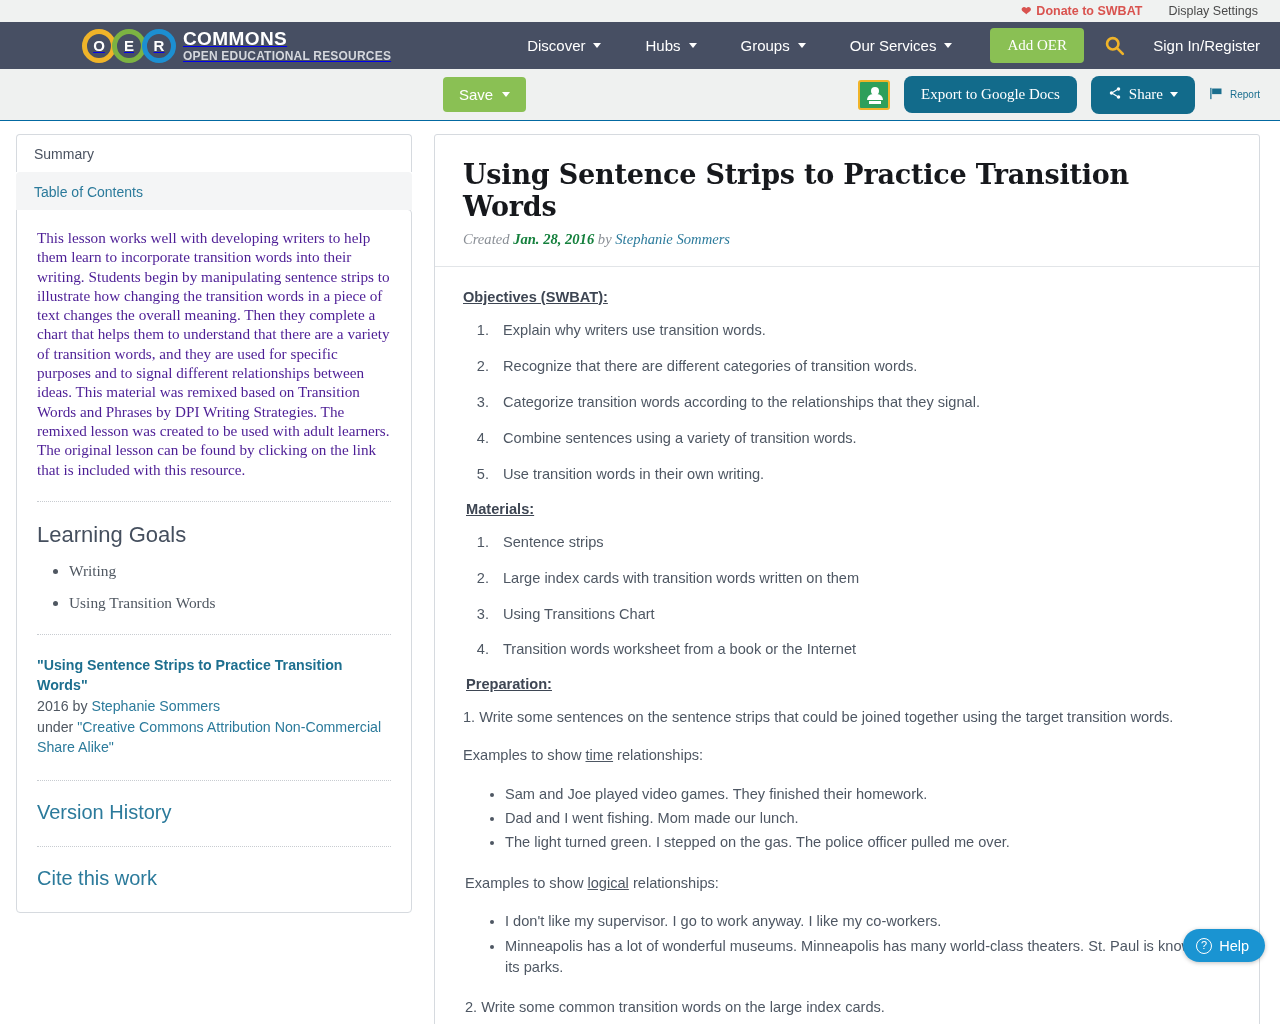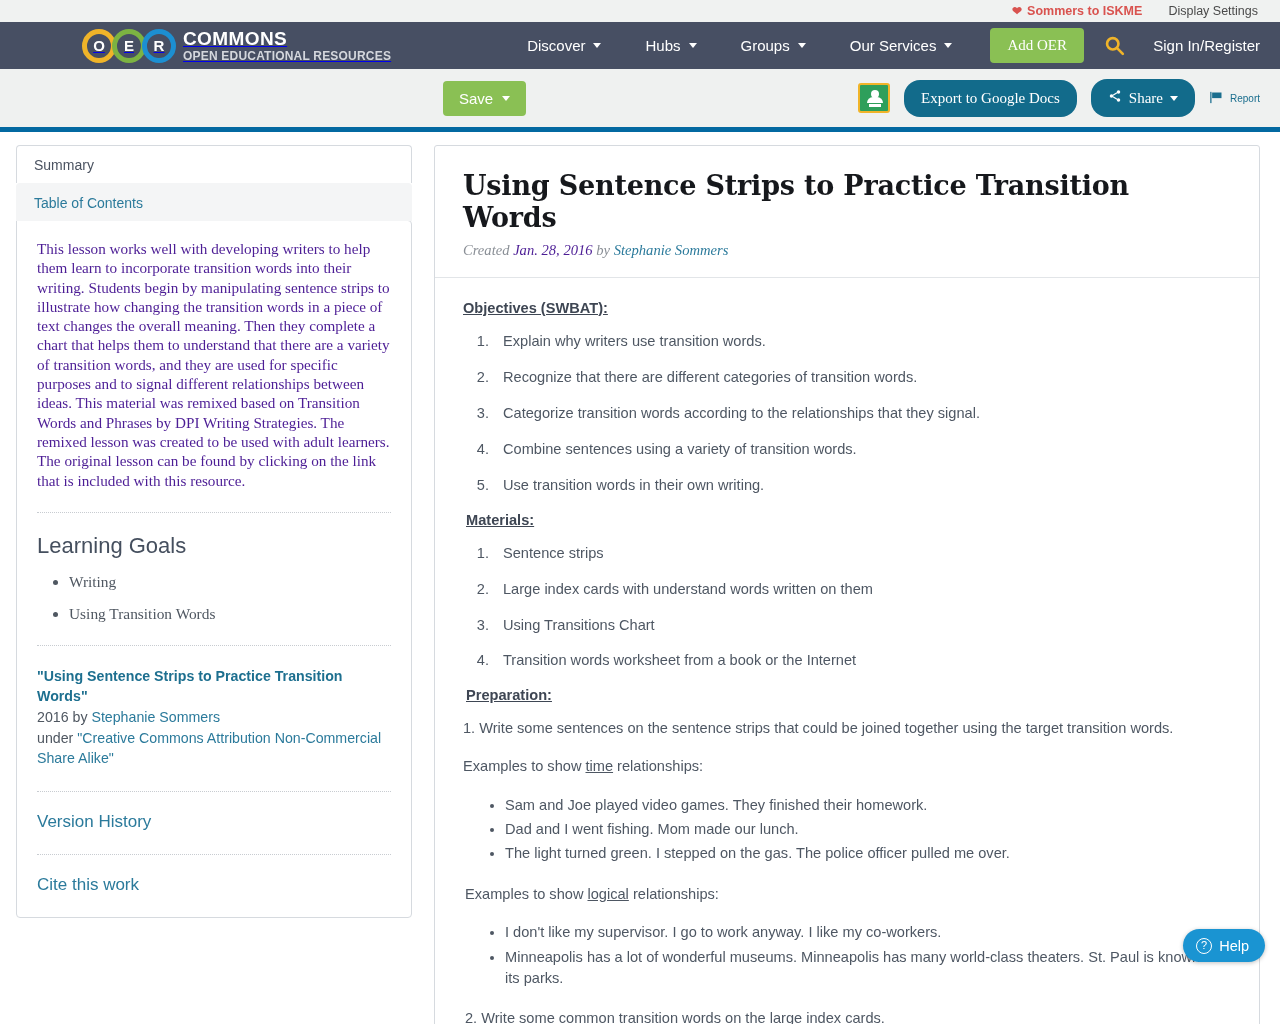--- a/index.html
+++ b/index.html
@@ -103,23 +103,23 @@
   }
   .search-icon-btn {
     cursor:pointer; display:flex; align-items:center;
   }
   .signin-link {
     color:#ffffff; font-size:15px; text-decoration:none; white-space:nowrap;
   }
 
   
   .action-bar {
-    height:63px;
+    height:52px;
     background:#eff1f0;
-    border-bottom:5px solid #0369a1;
+    border-bottom:1px solid #0369a1;
     display:flex;
     align-items:center;
     position:relative;
   }
   .save-btn {
     background:#8ac054;
     color:#ffffff;
     border:none; border-radius:4px;
     font-size:15px;
     padding:9px 16px;
@@ -149,21 +149,21 @@
     width:16px;height:6px;border-radius:7px 7px 0 0;
     background:#ffffff;position:absolute;top:12px;left:7px;
   }
   .gclass-icon .gc-bar {
     width:12px;height:3px;background:#ffffff;
     position:absolute;bottom:4px;left:9px;
   }
   .btn-teal {
     background:#126b8b;
     color:#ffffff;
-    border:none; border-radius:16px;
+    border:none; border-radius:8px;
     font-size:15px;
     padding:10px 17px;
     cursor:pointer;
     font-family:"Liberation Serif", serif;
     display:flex;align-items:center;gap:7px;
     white-space:nowrap;
   }
   .report-link {
     color:#1a6e8e; font-size:10px; text-decoration:none;
     display:flex; align-items:center; gap:6px; white-space:nowrap;
@@ -232,21 +232,21 @@
     color:#4f5761;
   }
   .goal-list li { margin-bottom:14px; }
   .attr-title {
     color:#1d6f8f; font-weight:bold; font-size:14.2px;
     line-height:1.45; text-decoration:none; display:inline;
   }
   .attr-line { font-size:14.2px; color:#4f5761; line-height:1.45; }
   .attr-link { color:#2b7a9b; text-decoration:none; }
   .side-link {
-    color:#2b7a9b; font-size:17px; text-decoration:none; display:inline-block;
+    color:#2b7a9b; font-size:20px; text-decoration:none; display:inline-block;
   }
 
   
   .main-card {
     flex:1;
     border:1px solid #d6dadf;
     border-radius:3px;
     background:#ffffff;
     min-height:880px;
   }
@@ -259,21 +259,21 @@
     margin:0 0 8px 0;
     line-height:1.18;
     letter-spacing:-0.2px;
   }
   .doc-meta {
     font-family:"Liberation Serif", serif;
     font-size:14.6px;
     font-style:italic;
     color:#8a8f96;
   }
-  .doc-meta .meta-date { font-weight:normal; color:#4c1d95; font-style:italic; }
+  .doc-meta .meta-date { font-weight:bold; color:#15803d; font-style:italic; }
   .doc-meta .meta-author { color:#2b7a9b; font-style:italic; text-decoration:none; }
 
   .main-body { padding:22px 28px 20px 28px; font-size:14.6px; color:#4e5763; }
   .blk-heading {
     font-weight:bold;
     text-decoration:underline;
     color:#3e4653;
     margin:0 0 16px 0;
     font-size:14.6px;
   }
@@ -318,21 +318,21 @@
     display:flex;align-items:center;justify-content:center;
     font-size:11px; line-height:1;
   }
 </style>
 </head>
 <body>
 
 <div class="utility-bar">
   <a class="donate-link" href="#">
     <span class="heart-icon">❤</span>
-    <span>Sommers to ISKME</span>
+    <span>Donate to SWBAT</span>
   </a>
   <a class="display-settings" href="#">Display Settings</a>
 </div>
 
 <div class="main-nav">
   <a class="logo-wrap" href="#">
     <span class="logo-rings">
       <span class="ring o">O</span>
       <span class="ring e">E</span>
       <span class="ring r">R</span>
@@ -468,21 +468,21 @@
         <li>Explain why writers use transition words.</li>
         <li>Recognize that there are different categories of transition words.</li>
         <li>Categorize transition words according to the relationships that they signal.</li>
         <li>Combine sentences using a variety of transition words.</li>
         <li>Use transition words in their own writing.</li>
       </ol>
 
       <div class="blk-heading indent">Materials:</div>
       <ol class="num-list">
         <li>Sentence strips</li>
-        <li>Large index cards with understand words written on them</li>
+        <li>Large index cards with transition words written on them</li>
         <li>Using Transitions Chart</li>
         <li>Transition words worksheet from a book or the Internet</li>
       </ol>
 
       <div class="blk-heading indent">Preparation:</div>
 
       <p class="para">1. Write some sentences on the sentence strips that could be joined together using the target transition words.</p>
 
       <p class="para">
         <span>Examples to show </span><span class="u">time</span><span> relationships:</span>

